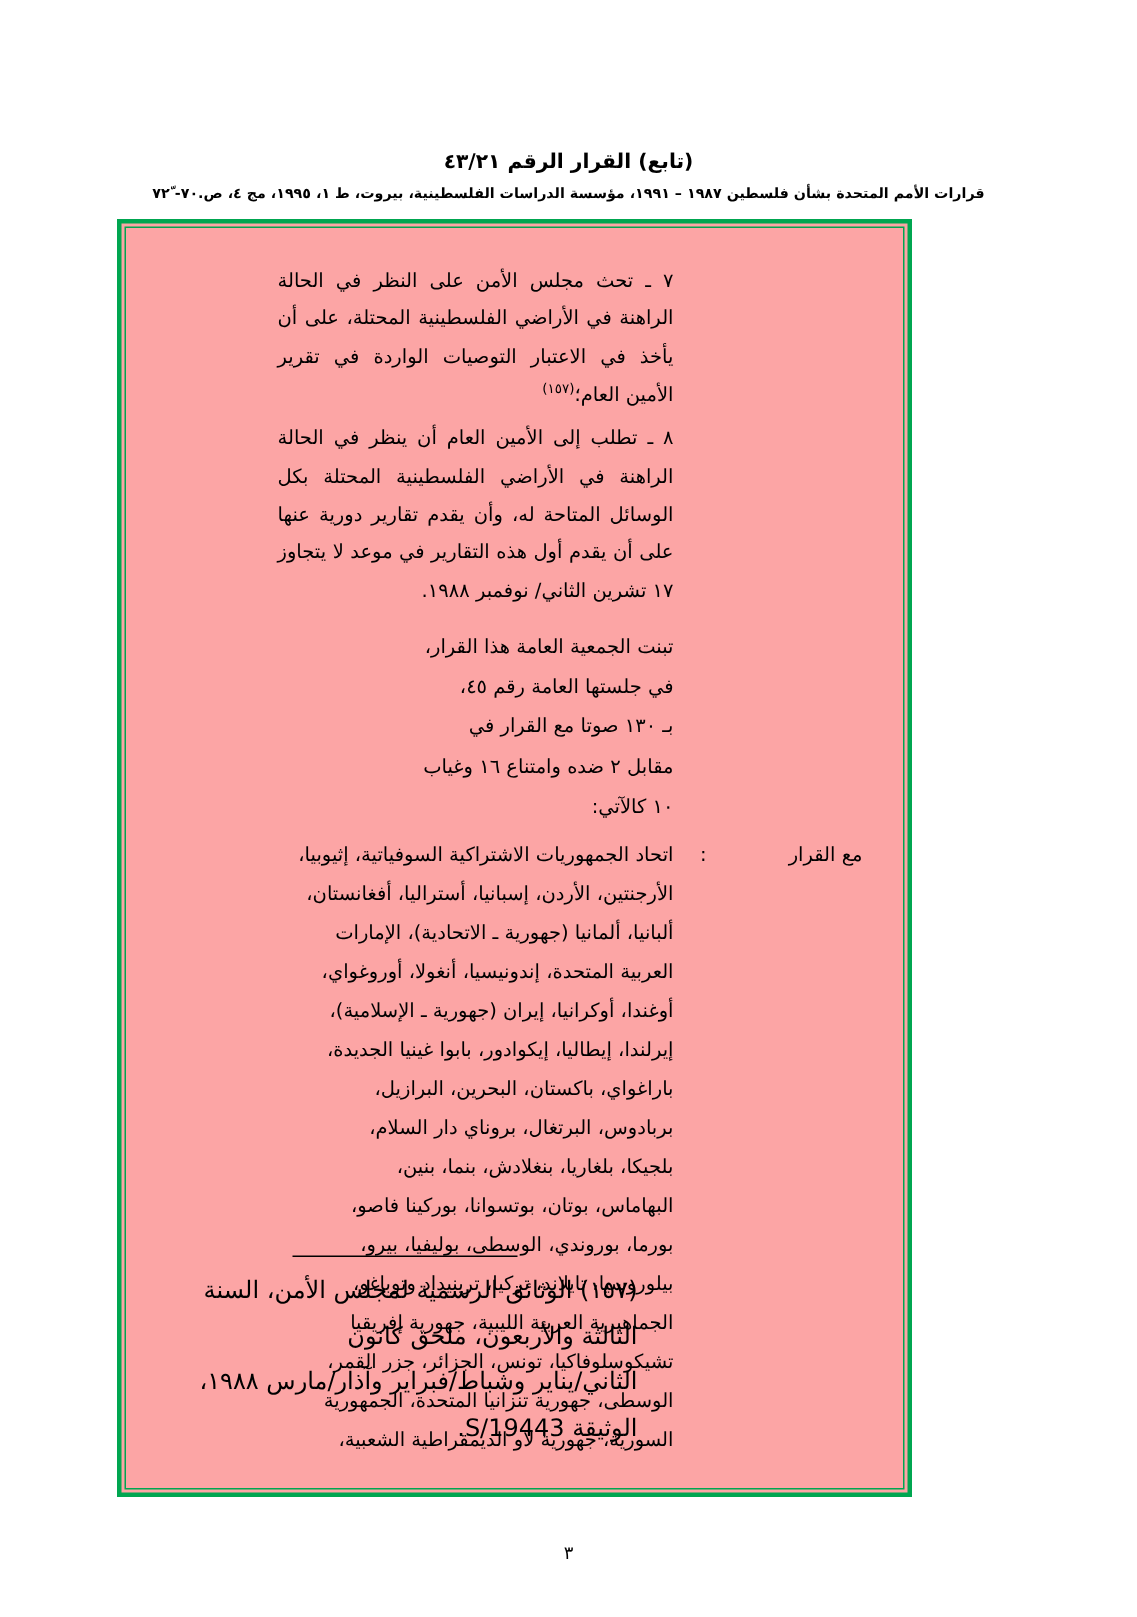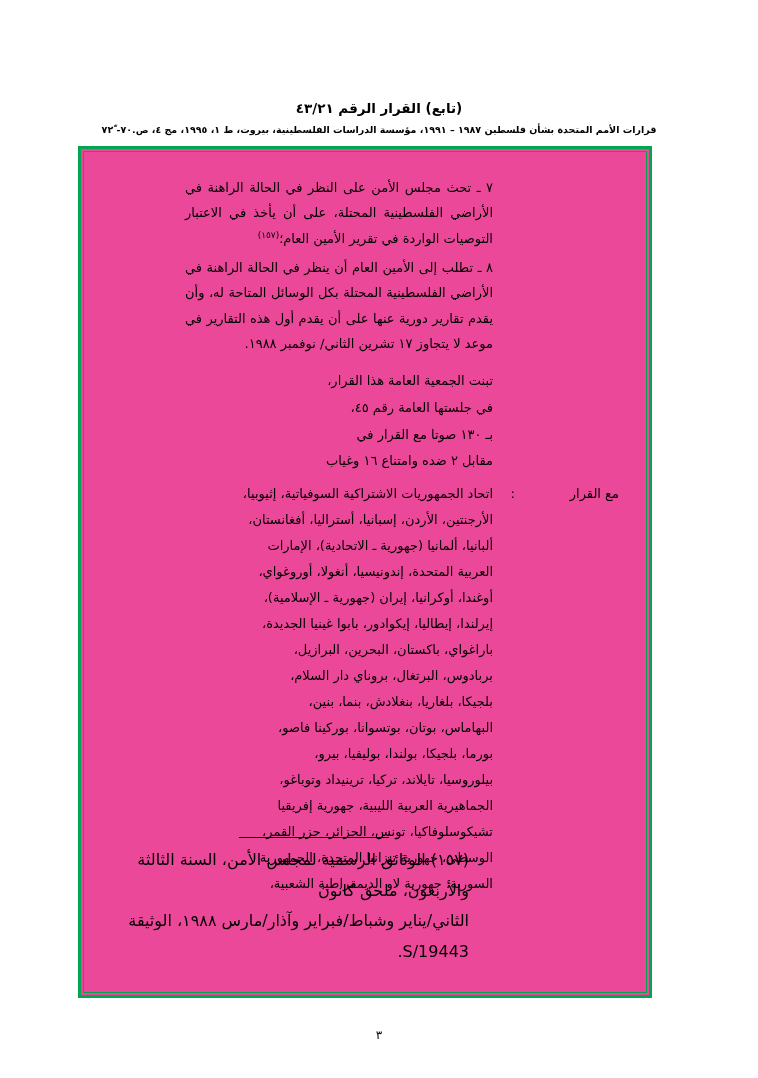--- a/index.html
+++ b/index.html
@@ -39,25 +39,25 @@
     margin-top: 8px;
     font-size: 9.5px;
     font-weight: bold;
     direction: rtl;
   }
   
   .frame {
     position: absolute;
     top: 146px;
     left: 78px;
-    width: 574px;
+    width: 530px;
     height: 852px;
     border: 3px solid #00a650;
     box-sizing: border-box;
-    background: #ec4899;
+    background: #fca5a5;
   }
   .frame-inner {
     position: absolute;
     top: 2px;
     left: 2px;
     right: 2px;
     bottom: 2px;
     border: 1px solid #00a650;
     box-sizing: border-box;
   }
@@ -170,37 +170,38 @@
 
       <p class="para"><span>٧ ـ تحث مجلس الأمن على النظر في الحالة الراهنة في الأراضي الفلسطينية المحتلة، على أن يأخذ في الاعتبار التوصيات الواردة في تقرير الأمين العام؛</span><span class="sup">(١٥٧)</span></p>
 
       <p class="para">٨ ـ تطلب إلى الأمين العام أن ينظر في الحالة الراهنة في الأراضي الفلسطينية المحتلة بكل الوسائل المتاحة له، وأن يقدم تقارير دورية عنها على أن يقدم أول هذه التقارير في موعد لا يتجاوز ١٧ تشرين الثاني/ نوفمبر ١٩٨٨.</p>
 
       <div class="block-lines">
         <div class="ln">تبنت الجمعية العامة هذا القرار،</div>
         <div class="ln">في جلستها العامة رقم ٤٥،</div>
         <div class="ln">بـ ١٣٠ صوتا مع القرار في</div>
         <div class="ln">مقابل ٢ ضده وامتناع ١٦ وغياب</div>
+        <div class="ln">١٠ كالآتي:</div>
       </div>
 
       <div class="voters">
         <div class="voters-label">مع القرار</div>
         <div class="voters-colon">:</div>
         <div class="voters-body">
           <span class="ln">اتحاد الجمهوريات الاشتراكية السوفياتية، إثيوبيا،</span>
           <span class="ln">الأرجنتين، الأردن، إسبانيا، أستراليا، أفغانستان،</span>
           <span class="ln">ألبانيا، ألمانيا (جهورية ـ الاتحادية)، الإمارات</span>
           <span class="ln">العربية المتحدة، إندونيسيا، أنغولا، أوروغواي،</span>
           <span class="ln">أوغندا، أوكرانيا، إيران (جهورية ـ الإسلامية)،</span>
           <span class="ln">إيرلندا، إيطاليا، إيكوادور، بابوا غينيا الجديدة،</span>
           <span class="ln">باراغواي، باكستان، البحرين، البرازيل،</span>
           <span class="ln">بربادوس، البرتغال، بروناي دار السلام،</span>
           <span class="ln">بلجيكا، بلغاريا، بنغلادش، بنما، بنين،</span>
           <span class="ln">البهاماس، بوتان، بوتسوانا، بوركينا فاصو،</span>
-          <span class="ln">بورما، بلجيكا، بولندا، بوليفيا، بيرو،</span>
+          <span class="ln">بورما، بوروندي، الوسطى، بوليفيا، بيرو،</span>
           <span class="ln">بيلوروسيا، تايلاند، تركيا، ترينيداد وتوباغو،</span>
           <span class="ln">الجماهيرية العربية الليبية، جهورية إفريقيا</span>
           <span class="ln">تشيكوسلوفاكيا، تونس، الجزائر، جزر القمر،</span>
           <span class="ln">الوسطى، جهورية تنزانيا المتحدة، الجمهورية</span>
           <span class="ln">السورية، جهورية لاو الديمقراطية الشعبية،</span>
         </div>
       </div>
 
     </div>
 

